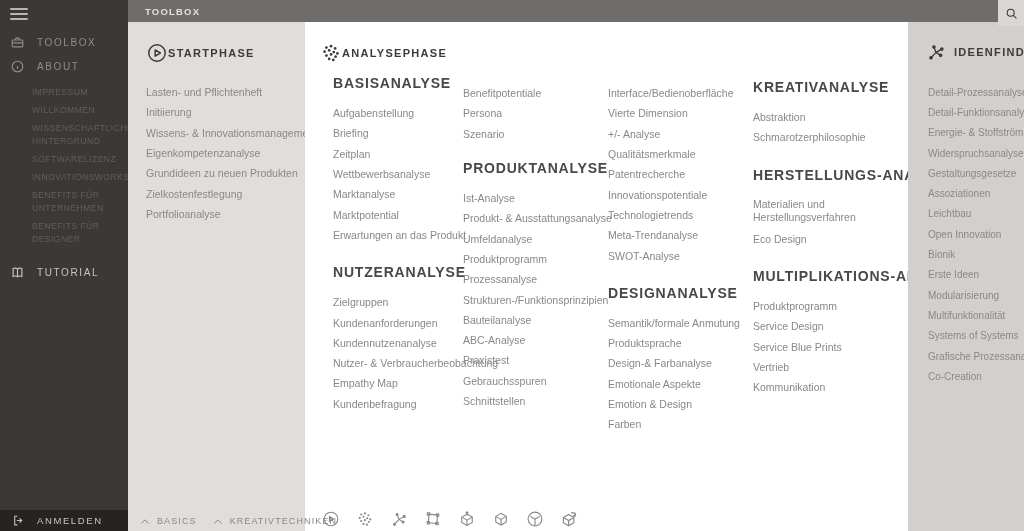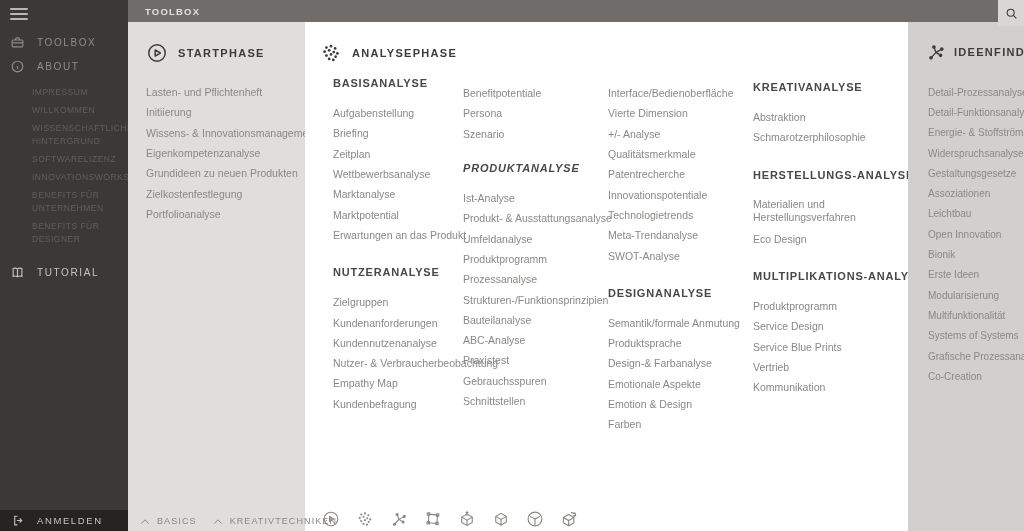--- a/index.html
+++ b/index.html
@@ -25,26 +25,26 @@
   
   .topbar{position:absolute;left:128px;top:0;width:870px;height:22px;background:#6f6c69;display:flex;align-items:center;}
   .topbar-title{font-size:9.5px;font-weight:700;letter-spacing:1.2px;color:#e2e1e0;padding-left:17px;}
   .search-btn{position:absolute;right:0;top:0;width:26px;height:26px;background:#d9d7d6;display:flex;align-items:center;justify-content:center;cursor:pointer;z-index:5;}
   .search-btn svg{width:13px;height:13px;color:#3c3b3a;}
   
   .col{position:absolute;top:22px;height:509px;box-sizing:border-box;}
   .col-start{left:128px;width:177px;background:#dfdedc;}
   .col-analyse{left:305px;width:603px;background:#ffffff;}
   .col-ideen{left:908px;width:116px;background:#d2d0ce;}
-  .ph{position:absolute;display:flex;align-items:center;gap:10px;color:#3d3b39;}
+  .ph{position:absolute;display:flex;align-items:center;color:#3d3b39;}
   .ph .pico{width:22px;height:22px;color:#3d3b39;}
   .ph .ph-label{font-size:11px;font-weight:700;letter-spacing:1.3px;}
   .items{position:absolute;}
   .it{height:20.3px;display:flex;align-items:center;font-size:10.5px;color:#8b8884;white-space:nowrap;cursor:pointer;}
-  .gh{height:20px;display:flex;align-items:center;font-size:11px;font-weight:700;letter-spacing:.8px;color:#4a4846;white-space:nowrap;}
+  .gh{height:20px;display:flex;align-items:center;font-size:14px;font-weight:700;letter-spacing:.8px;color:#4a4846;white-space:nowrap;}
   .acol{position:absolute;top:51px;}
   .acol .pad{height:10px;}
   .gap{margin-top:17px;}
   .it.wrap{white-space:normal;height:auto;line-height:13.5px;padding:3px 0 4px;width:118px;}
   .col-ideen .it{font-size:10px;}
   
   .footer-links{position:absolute;left:140px;bottom:5px;display:flex;gap:16px;align-items:center;z-index:4;}
   .flink{display:flex;align-items:center;gap:7px;font-size:9px;letter-spacing:1.1px;color:#8b8884;cursor:pointer;}
   .flink svg{width:10px;height:7px;color:#8b8884;}
   .footer-icons{position:absolute;left:322px;bottom:3px;display:flex;gap:16px;align-items:center;z-index:4;}
@@ -182,21 +182,21 @@
     <div class="it">Nutzer- &amp; Verbraucherbeobachtung</div>
     <div class="it">Empathy Map</div>
     <div class="it">Kundenbefragung</div>
   </div>
 
   <div class="acol" style="left:158px;width:140px;">
     <div class="pad"></div>
     <div class="it">Benefitpotentiale</div>
     <div class="it">Persona</div>
     <div class="it">Szenario</div>
-    <div class="gh" style="margin-top:14px;font-style:italic;">PRODUKTANALYSE</div>
+    <div class="gh" style="margin-top:14px;">PRODUKTANALYSE</div>
     <div style="height:10px;"></div>
     <div class="it">Ist-Analyse</div>
     <div class="it">Produkt- &amp; Ausstattungsanalyse</div>
     <div class="it">Umfeldanalyse</div>
     <div class="it">Produktprogramm</div>
     <div class="it">Prozessanalyse</div>
     <div class="it">Strukturen-/Funktionsprinzipien</div>
     <div class="it">Bauteilanalyse</div>
     <div class="it">ABC-Analyse</div>
     <div class="it">Praxistest</div>

